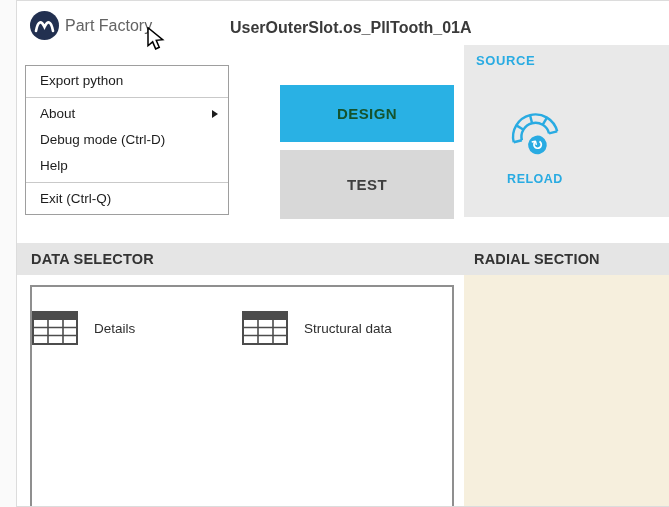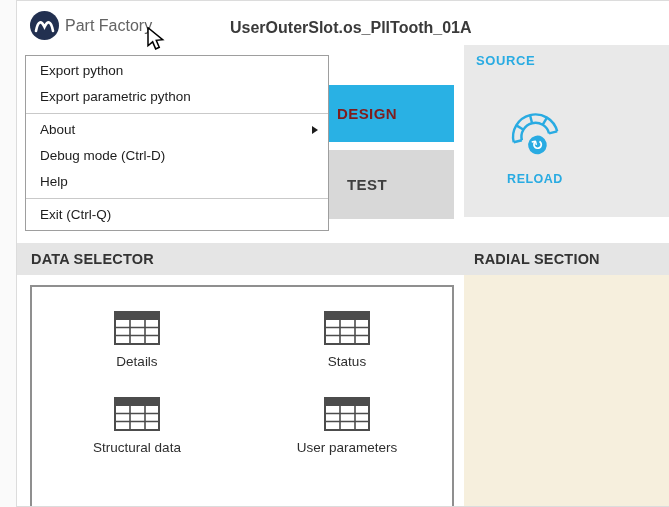--- a/index.html
+++ b/index.html
@@ -13,41 +13,41 @@
   .logo { position:absolute; left:12px; top:9px; width:31px; height:31px; }
   .app-title {
     position:absolute; left:48px; top:16px; font-size:16px; color:#636363;
   }
   .doc-title {
     position:absolute; left:213px; top:18px; font-size:16px; color:#3a3a3a; font-weight:bold;
   }
 
   
   .menu {
-    position:absolute; left:8px; top:54px; width:304px; background:#fff;
+    position:absolute; left:8px; top:64px; width:204px; background:#fff;
     border:1px solid #9e9e9e; z-index:5; padding:2px 0; box-sizing:border-box;
   }
   .menu-item {
     position:relative; height:26px; line-height:26px; padding:0 14px;
     font-size:13.5px; color:#1c1c1c; cursor:default; white-space:nowrap;
   }
   .menu-sep { border-top:1px solid #c9c9c9; margin:3px 0; height:0; }
   .submenu-arrow {
     position:absolute; right:10px; top:9px; width:0; height:0;
     border-left:6px solid #1c1c1c; border-top:4px solid transparent;
     border-bottom:4px solid transparent;
   }
 
   
   .tab-btn {
     position:absolute; left:263px; width:174px; display:flex;
     align-items:center; justify-content:center; font-weight:bold;
     font-size:15px; letter-spacing:.4px; cursor:pointer; border:none;
   }
-  .tab-design { top:84px; height:57px; background:#29b1e4; color:#7f1d1d; }
+  .tab-design { top:84px; height:57px; background:#29b1e4; color:#14532d; }
   .tab-test   { top:149px; height:69px; background:#d8d8d8; color:#3f3f3f; }
 
   
   .source-panel {
     position:absolute; left:447px; top:44px; width:215px; height:172px;
     background:#e9e9e9;
   }
   .source-title {
     position:absolute; left:12px; top:8px; color:#29abe2; font-weight:bold;
     font-size:13px; letter-spacing:.6px;
@@ -74,21 +74,21 @@
   .band-title.right { left:457px; }
 
   
   .selector-box {
     position:absolute; left:13px; top:284px; width:424px; height:236px;
     border:2px solid #8f8f8f; background:#ffffff; box-sizing:border-box;
     display:grid; grid-template-columns:1fr 1fr; align-content:start;
     padding-top:24px; row-gap:28px;
   }
   .selector-item {
-    display:flex; flex-direction:column; align-items:center; gap:9px;
+    display:flex; flex-direction:row; align-items:center; gap:16px;
     cursor:pointer;
   }
   .selector-item .lbl { font-size:13.5px; color:#2e2e2e; }
 
   
   .radial-panel {
     position:absolute; left:447px; top:274px; width:215px; height:233px;
     background:#f6efdd;
   }
 
@@ -102,21 +102,20 @@
 
   <svg class="logo" viewBox="0 0 31 31">
     <circle cx="15.5" cy="15.5" r="14.5" fill="#223050"></circle>
     <path d="M7 21 C 9 10, 12.5 10.5, 15.5 17 C 18.5 10.5, 22 10, 24 21" fill="none" stroke="#ffffff" stroke-width="2.6" stroke-linecap="round"></path>
   </svg>
   <div class="app-title">Part Factory</div>
   <div class="doc-title">UserOuterSlot.os_PllTooth_01A</div>
 
   <div class="menu">
     <div class="menu-item">Export python</div>
-    <div class="menu-item">Export parametric python</div>
     <div class="menu-sep"></div>
     <div class="menu-item">
       <span>About</span>
       <span class="submenu-arrow"></span>
     </div>
     <div class="menu-item">Debug mode (Ctrl-D)</div>
     <div class="menu-item">Help</div>
     <div class="menu-sep"></div>
     <div class="menu-item">Exit (Ctrl-Q)</div>
   </div>
@@ -160,55 +159,33 @@
         <rect x="1" y="1" width="44" height="32" fill="none" stroke="#4c4c4c" stroke-width="2"></rect>
         <rect x="2" y="2" width="42" height="7" fill="#4c4c4c"></rect>
         <line x1="2" y1="16.5" x2="44" y2="16.5" stroke="#4c4c4c" stroke-width="1.6"></line>
         <line x1="2" y1="24.5" x2="44" y2="24.5" stroke="#4c4c4c" stroke-width="1.6"></line>
         <line x1="16" y1="9" x2="16" y2="32" stroke="#4c4c4c" stroke-width="1.6"></line>
         <line x1="31" y1="9" x2="31" y2="32" stroke="#4c4c4c" stroke-width="1.6"></line>
       </svg>
       <div class="lbl">Details</div>
     </div>
 
-    <div class="selector-item">
-      <svg width="46" height="34" viewBox="0 0 46 34">
-        <rect x="1" y="1" width="44" height="32" fill="none" stroke="#4c4c4c" stroke-width="2"></rect>
-        <rect x="2" y="2" width="42" height="7" fill="#4c4c4c"></rect>
-        <line x1="2" y1="16.5" x2="44" y2="16.5" stroke="#4c4c4c" stroke-width="1.6"></line>
-        <line x1="2" y1="24.5" x2="44" y2="24.5" stroke="#4c4c4c" stroke-width="1.6"></line>
-        <line x1="16" y1="9" x2="16" y2="32" stroke="#4c4c4c" stroke-width="1.6"></line>
-        <line x1="31" y1="9" x2="31" y2="32" stroke="#4c4c4c" stroke-width="1.6"></line>
-      </svg>
-      <div class="lbl">Status</div>
-    </div>
 
     <div class="selector-item">
       <svg width="46" height="34" viewBox="0 0 46 34">
         <rect x="1" y="1" width="44" height="32" fill="none" stroke="#4c4c4c" stroke-width="2"></rect>
         <rect x="2" y="2" width="42" height="7" fill="#4c4c4c"></rect>
         <line x1="2" y1="16.5" x2="44" y2="16.5" stroke="#4c4c4c" stroke-width="1.6"></line>
         <line x1="2" y1="24.5" x2="44" y2="24.5" stroke="#4c4c4c" stroke-width="1.6"></line>
         <line x1="16" y1="9" x2="16" y2="32" stroke="#4c4c4c" stroke-width="1.6"></line>
         <line x1="31" y1="9" x2="31" y2="32" stroke="#4c4c4c" stroke-width="1.6"></line>
       </svg>
       <div class="lbl">Structural data</div>
     </div>
 
-    <div class="selector-item">
-      <svg width="46" height="34" viewBox="0 0 46 34">
-        <rect x="1" y="1" width="44" height="32" fill="none" stroke="#4c4c4c" stroke-width="2"></rect>
-        <rect x="2" y="2" width="42" height="7" fill="#4c4c4c"></rect>
-        <line x1="2" y1="16.5" x2="44" y2="16.5" stroke="#4c4c4c" stroke-width="1.6"></line>
-        <line x1="2" y1="24.5" x2="44" y2="24.5" stroke="#4c4c4c" stroke-width="1.6"></line>
-        <line x1="16" y1="9" x2="16" y2="32" stroke="#4c4c4c" stroke-width="1.6"></line>
-        <line x1="31" y1="9" x2="31" y2="32" stroke="#4c4c4c" stroke-width="1.6"></line>
-      </svg>
-      <div class="lbl">User parameters</div>
-    </div>
 
   </div>
 
   <svg class="cursor" width="19" height="24" viewBox="0 0 12 16">
     <path d="M1 0.5 L1 12.5 L4.1 9.9 L6.1 14.6 L8.5 13.5 L6.5 8.9 L10.8 8.5 Z" fill="#ffffff" stroke="#000000" stroke-width="1"></path>
   </svg>
 
 </div>
 
 </body></html>

